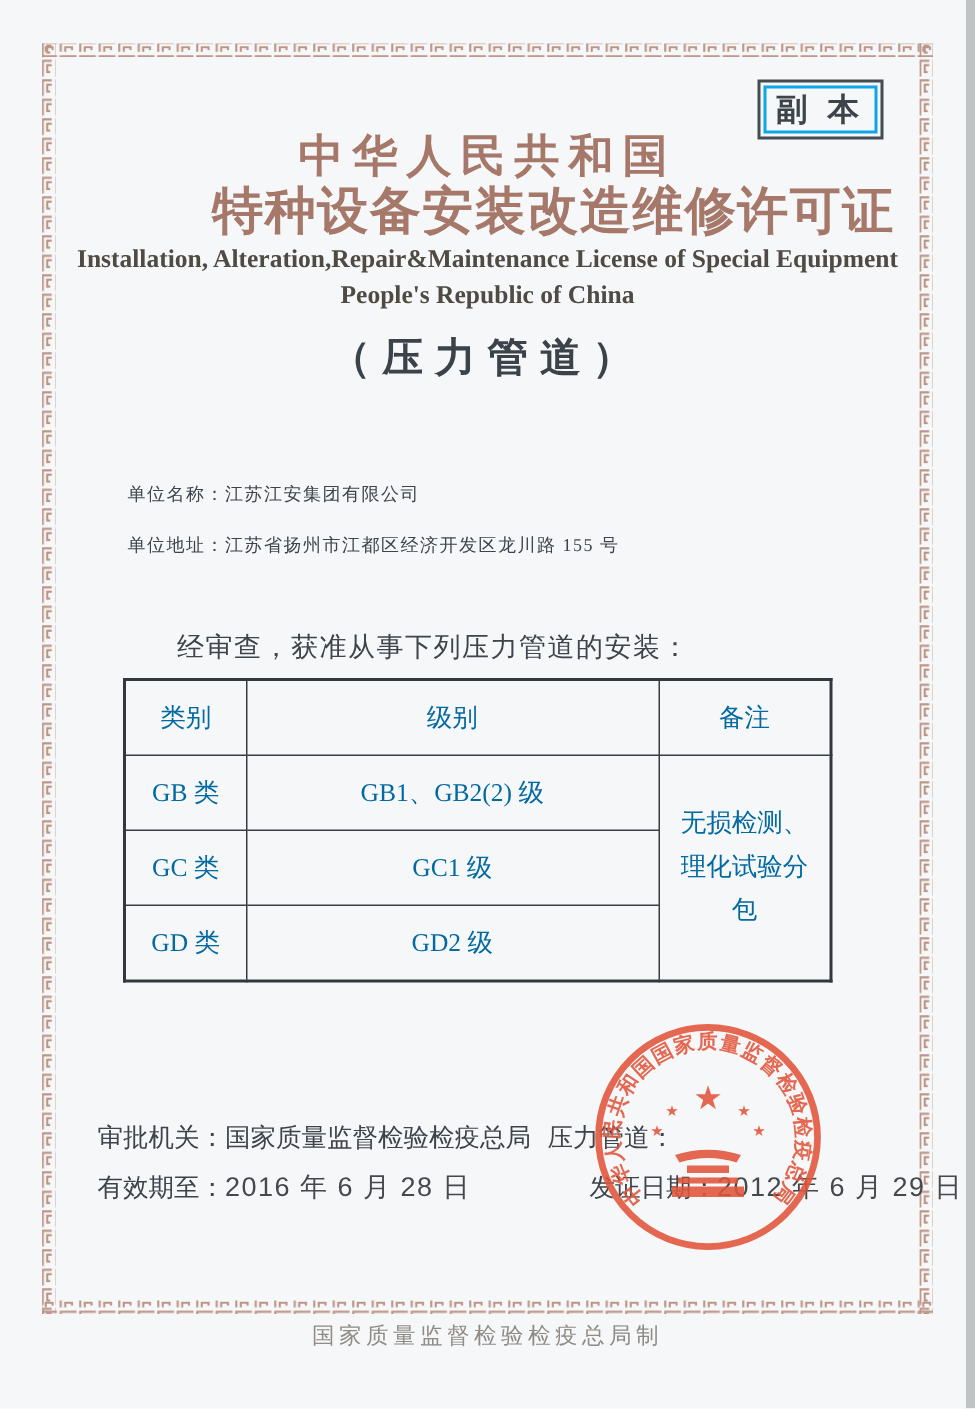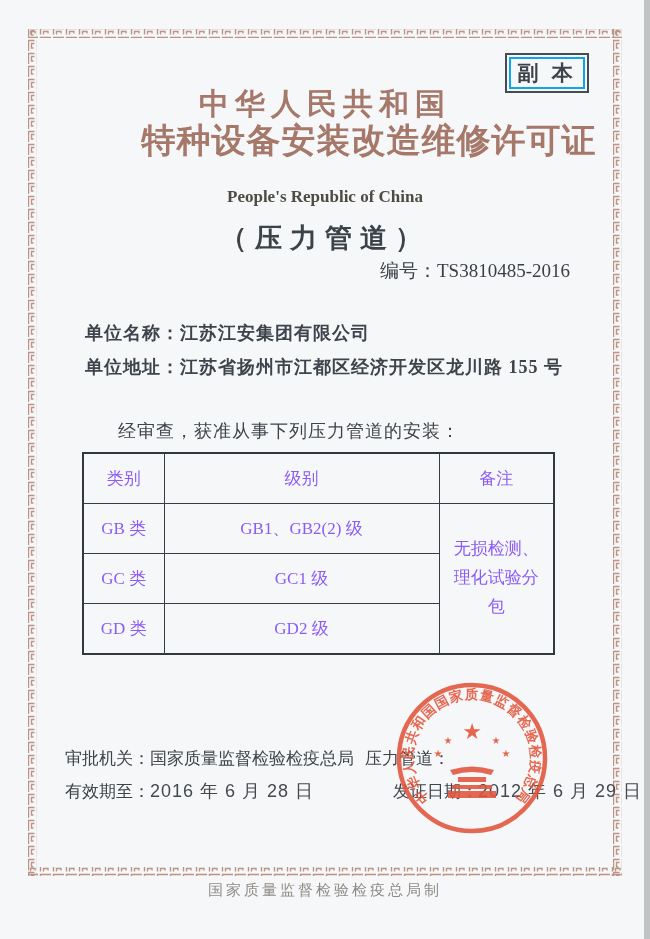--- a/index.html
+++ b/index.html
@@ -10,26 +10,26 @@
   .abs{position:absolute;}
   .copy-badge{left:505px;top:53px;width:80px;height:36px;border:2px solid #454b52;display:flex;align-items:center;justify-content:center;background:transparent;}
   .copy-badge-inner{border:2px solid #0ea5e9;width:72px;height:28px;display:flex;align-items:center;justify-content:center;
      font-size:21px;font-weight:bold;color:#3d434a;letter-spacing:4px;}
   .title-cn1{left:0;top:84px;width:650px;text-align:center;font-size:30px;font-weight:bold;color:#a5786a;letter-spacing:6px;}
   .title-cn2{left:0;top:118px;width:650px;text-align:center;font-size:34px;font-weight:bold;color:#a5786a;letter-spacing:1px;margin-left:44px;}
   .title-en1{left:0;top:163px;width:650px;text-align:center;font-size:17px;font-weight:bold;color:#4e4a44;}
   .title-en2{left:0;top:187px;width:650px;text-align:center;font-size:17px;font-weight:bold;color:#4e4a44;}
   .category-heading{left:0;top:220px;width:650px;text-align:center;font-size:27px;font-weight:700;color:#3c424a;letter-spacing:8px;}
   .serial-line{left:0;top:258px;width:570px;text-align:right;font-size:19px;color:#383e45;}
-  .field-line{font-size:18px;color:#3e444b;letter-spacing:1px;font-weight:bold;}
+  .field-line{font-size:12px;color:#3e444b;letter-spacing:1px;}
   .unit-name{left:85px;top:321px;}
   .unit-address{left:85px;top:355px;}
   .approval-note{left:118px;top:419px;font-size:18px;color:#3e444b;letter-spacing:1px;}
   table.license{position:absolute;left:82px;top:452px;width:471px;border-collapse:collapse;table-layout:fixed;}
-  table.license td,table.license th{border:1px solid #383d43;font-size:17px;font-weight:normal;color:#8b5cf6;text-align:center;padding:13px;}
+  table.license td,table.license th{border:1px solid #383d43;font-size:17px;font-weight:normal;color:#0369a1;text-align:center;padding:13px;}
   table.license{border:2px solid #33383e;}
   tr.hdr{height:40px;} tr.r1{height:45px;} tr.r2{height:43px;} tr.r3{height:35px;}
   td.remark-cell{text-align:left;padding-left:9px;line-height:1.7;}
   .footer-line{font-size:17px;color:#3e434a;}
   .fl-a{left:65px;top:747px;}
   .fl-b{left:365px;top:747px;}
   .fl-c{left:65px;top:779px;}
   .fl-d{left:365px;top:779px;margin-left:28px;}
   .date-num{font-family:"Liberation Sans","DejaVu Sans",sans-serif;font-size:18px;color:#45494e;letter-spacing:1px;}
   .seal{left:392px;top:678px;opacity:0.88;z-index:5;}
@@ -54,27 +54,25 @@
     <rect x="28" y="29" width="9" height="847" fill="url(#mv)"></rect>
     <rect x="613" y="29" width="9" height="847" fill="url(#mv)"></rect>
   </svg>
 
   <div class="abs copy-badge">
     <div class="copy-badge-inner">副 本</div>
   </div>
 
   <div class="abs title-cn1">中华人民共和国</div>
   <div class="abs title-cn2">特种设备安装改造维修许可证</div>
+  <div class="abs title-en1">Installation, Alteration,Repair&amp;Maintenance License of Special Equipment</div>
   <div class="abs title-en2">People's Republic of China</div>
 
   <div class="abs category-heading">（压力管道）</div>
 
-  <div class="abs serial-line">
-    <span>编号：</span><span>TS3810485-2016</span>
-  </div>
 
   <div class="abs field-line unit-name">
     <span>单位名称：</span><span>江苏江安集团有限公司</span>
   </div>
   <div class="abs field-line unit-address">
     <span>单位地址：</span><span>江苏省扬州市江都区经济开发区龙川路 155 号</span>
   </div>
 
   <div class="abs approval-note">经审查，获准从事下列压力管道的安装：</div>
 

